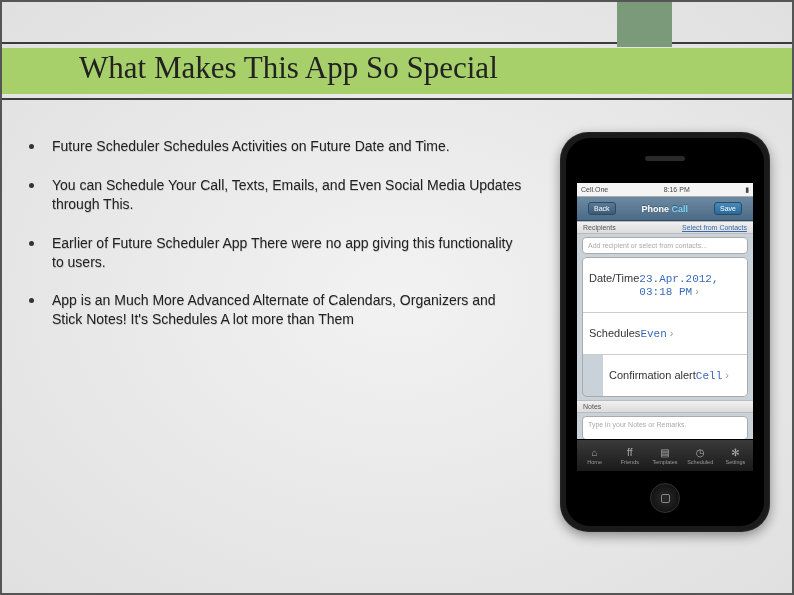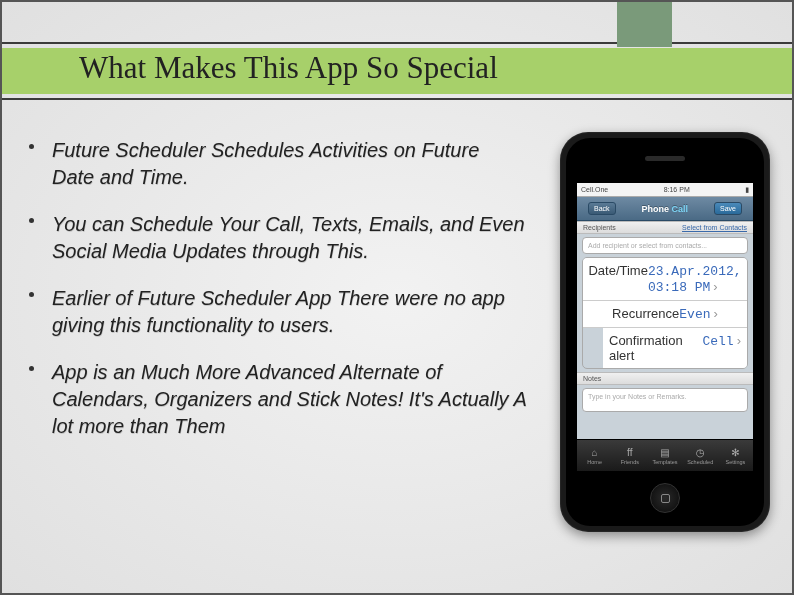--- a/index.html
+++ b/index.html
@@ -62,25 +62,24 @@
     left: 25px;
     width: 500px;
   }
   .bullet-list {
     list-style: none;
   }
   .bullet-item {
     display: flex;
     align-items: flex-start;
     margin-bottom: 20px;
-    font-size: 20px;
+    font-size: 14px;
     line-height: 1.35;
     color: #222;
     text-shadow: 0.5px 0.5px 0.5px rgba(0,0,0,0.15);
-    font-style: italic;
   }
   .bullet-dot {
     width: 5px;
     height: 5px;
     background: #333;
     border-radius: 50%;
     flex-shrink: 0;
     margin-top: 7px;
     margin-right: 18px;
     margin-left: 2px;
@@ -175,25 +174,25 @@
     margin: 3px 5px;
     padding: 4px 5px;
     border: 1px solid #aaa;
     border-radius: 4px;
     font-size: 7px;
     color: #aaa;
     min-height: 14px;
   }
   .list-row {
     background: #fff;
-    padding: 5px 6px;
-    font-size: 13px;
+    padding: 14px 6px;
+    font-size: 11px;
     color: #333;
     display: flex;
-    justify-content: center;
+    justify-content: flex-start;
     border-bottom: 1px solid #ccc;
   }
   .list-row .val { color: #3a6aba; font-family: Liberation Mono, monospace; }
   .list-row .chev { color: #999; margin-left: 3px; }
   .list-block { margin: 3px 5px; border: 1px solid #aaa; border-radius: 5px; overflow: hidden; }
   .list-block .list-row:last-child { border-bottom: none; margin-left: 20px; }
   .notes-box {
     background: #fff;
     margin: 3px 5px;
     border: 1px solid #aaa;
@@ -273,21 +272,21 @@
       <li class="bullet-item">
         <span class="bullet-dot"></span>
         <span class="bullet-text">You can Schedule Your Call, Texts, Emails, and Even Social Media Updates through This.</span>
       </li>
       <li class="bullet-item">
         <span class="bullet-dot"></span>
         <span class="bullet-text">Earlier of Future Scheduler App There were no app giving this functionality to users.</span>
       </li>
       <li class="bullet-item">
         <span class="bullet-dot"></span>
-        <span class="bullet-text">App is an Much More Advanced Alternate of Calendars, Organizers and Stick Notes! It's Actually A lot more than  Them</span>
+        <span class="bullet-text">App is an Much More Advanced Alternate of Calendars, Organizers and Stick Notes! It's Schedules A lot more than  Them</span>
       </li>
     </ul>
   </div>
 
   <div class="phone">
     <div class="phone-inner">
       <div class="phone-speaker"></div>
 
       <div class="phone-screen">
         <div class="status-bar">
@@ -310,21 +309,21 @@
           <span class="link">Select from Contacts</span>
         </div>
         <div class="input-row">Add recipient or select from contacts...</div>
 
         <div class="list-block">
           <div class="list-row">
             <span>Date/Time</span>
             <span><span class="val">23.Apr.2012, 03:18 PM</span><span class="chev">›</span></span>
           </div>
           <div class="list-row">
-            <span>Recurrence</span>
+            <span>Schedules</span>
             <span><span class="val">Even</span><span class="chev">›</span></span>
           </div>
           <div class="list-row">
             <span>Confirmation alert</span>
             <span><span class="val">Cell</span><span class="chev">›</span></span>
           </div>
         </div>
 
         <div class="section-hdr">
           <span>Notes</span>

